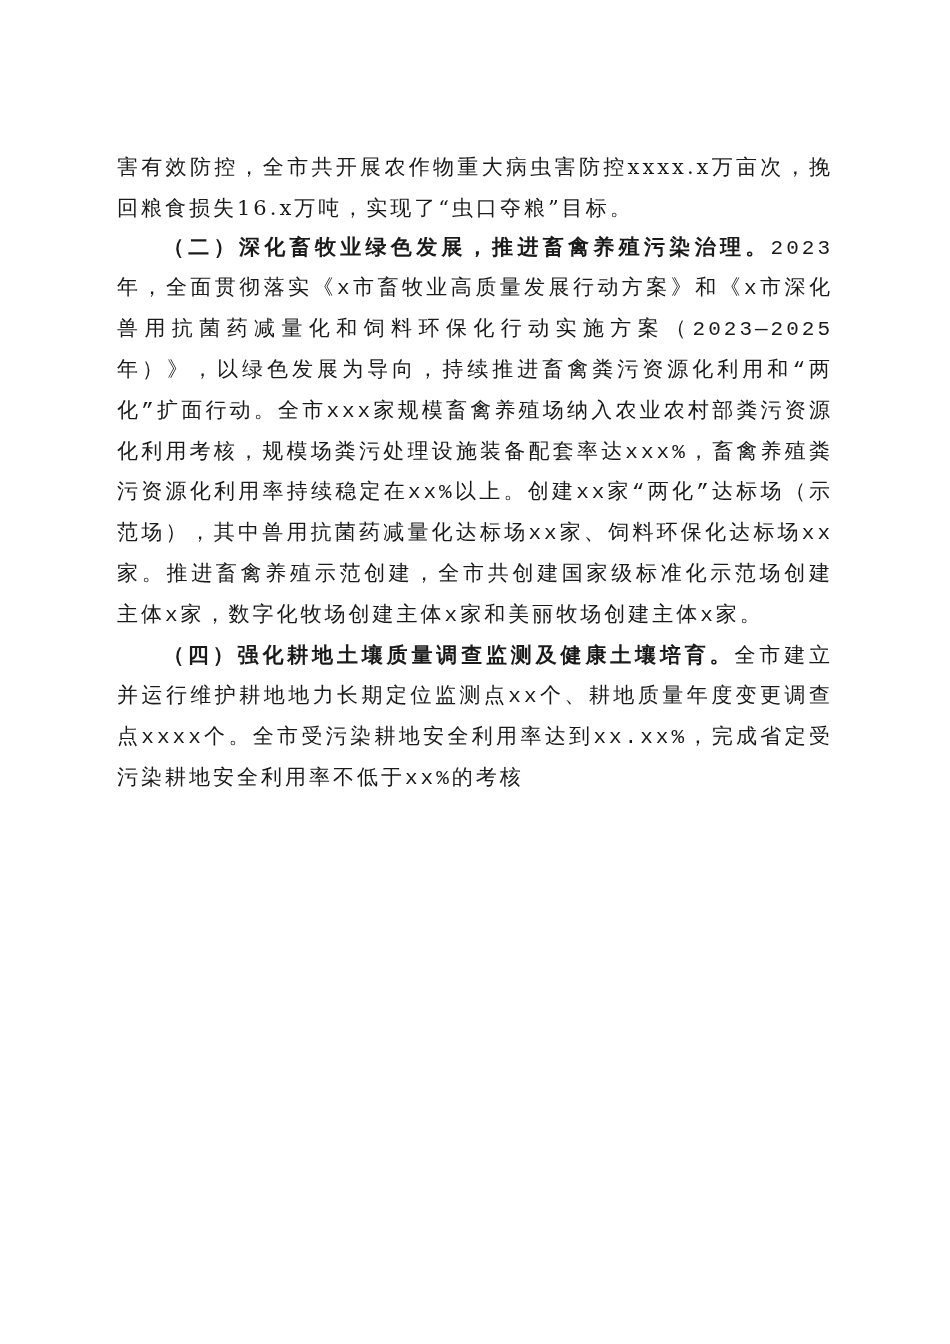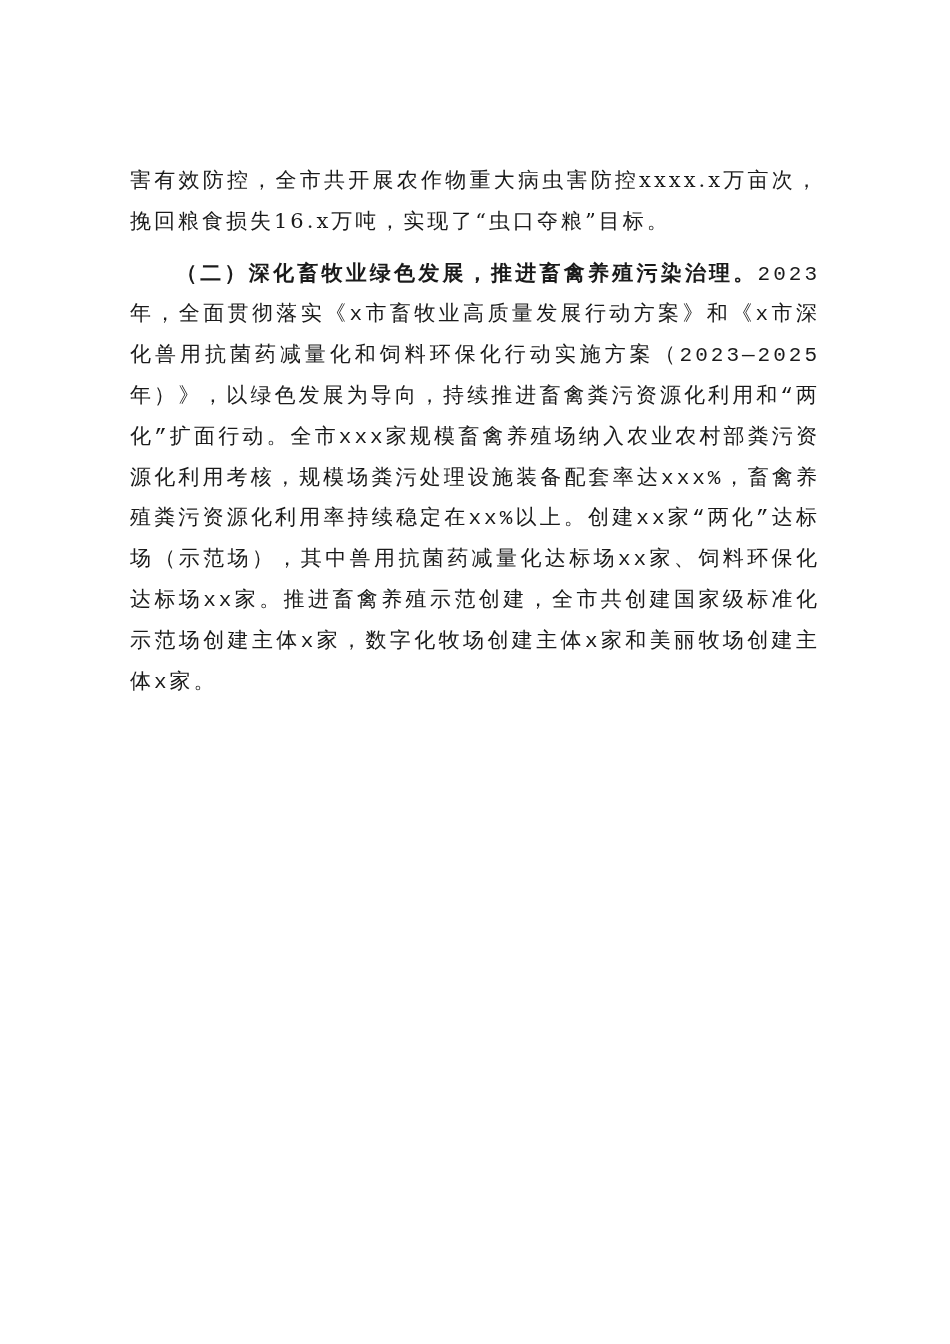--- a/index.html
+++ b/index.html
@@ -8,32 +8,35 @@
     position: absolute;
     left: 117px;
     top: 147px;
     width: 716px;
     font-family: "DejaVu Serif", "Liberation Serif", serif;
     font-size: 21px;
     line-height: 40.8px;
     color: #1a1a1a;
   }
   .para {
-    margin: 13px;
+    margin: 0;
     text-align: justify;
     text-justify: inter-character;
     letter-spacing: 3px;
     word-break: break-all;
   }
   .para.indent { text-indent: 46px; font-family: Liberation Mono, monospace; }
   .heading { font-weight: bold; letter-spacing: 3px; }
 </style>
 </head>
 <body>
 
 <div class="page">
   <p class="para">
     <span>害有效防控，全市共开展农作物重大病虫害防控xxxx.x万亩次，挽回粮食损失16.x万吨，实现了“虫口夺粮”目标。</span>
   </p>
   <p class="para indent">
     <span class="heading">（二）深化畜牧业绿色发展，推进畜禽养殖污染治理。</span><span>2023年，全面贯彻落实《x市畜牧业高质量发展行动方案》和《x市深化兽用抗菌药减量化和饲料环保化行动实施方案（2023—2025年）》，以绿色发展为导向，持续推进畜禽粪污资源化利用和“两化”扩面行动。全市xxx家规模畜禽养殖场纳入农业农村部粪污资源化利用考核，规模场粪污处理设施装备配套率达xxx%，畜禽养殖粪污资源化利用率持续稳定在xx%以上。创建xx家“两化”达标场（示范场），其中兽用抗菌药减量化达标场xx家、饲料环保化达标场xx家。推进畜禽养殖示范创建，全市共创建国家级标准化示范场创建主体x家，数字化牧场创建主体x家和美丽牧场创建主体x家。</span>
   </p>
+  <p class="para indent">
+    <span class="heading">（四）强化耕地土壤质量调查监测及健康土壤培育。</span><span>全市建立并运行维护耕地地力长期定位监测点xx个、耕地质量年度变更调查点xxxx个。全市受污染耕地安全利用率达到xx.xx%，完成省定受污染耕地安全利用率不低于xx%的考核</span>
+  </p>
 </div>
 
 </body></html>

